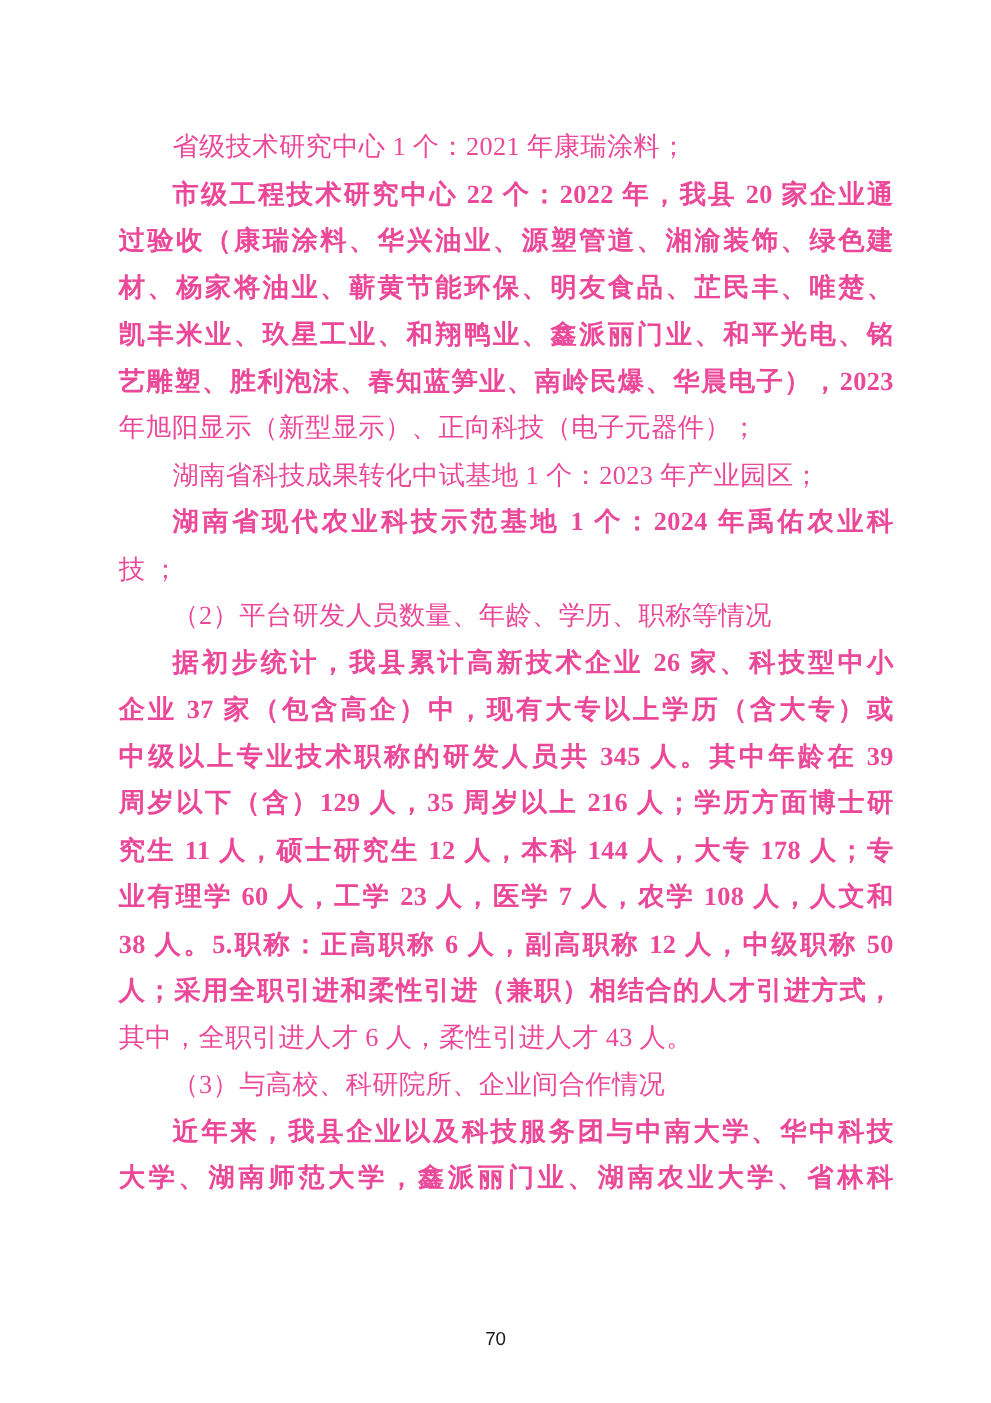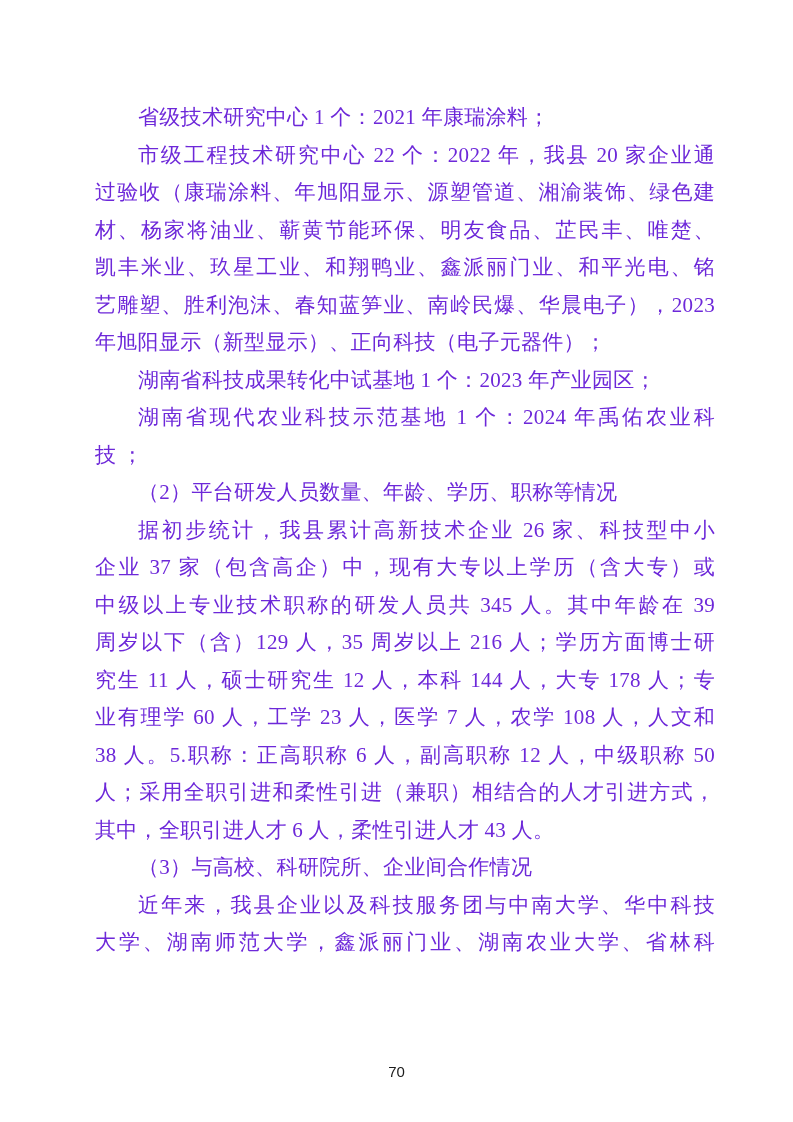--- a/index.html
+++ b/index.html
@@ -13,33 +13,34 @@
     height: 1122px;
     background: #ffffff;
     overflow: hidden;
     font-family: "Liberation Serif", serif;
   }
   .text-block {
     position: absolute;
     left: 95px;
     top: 99px;
     width: 620px;
-    color: #6d28d9;
+    color: #ec4899;
     font-size: 21px;
   }
   .line {
     height: 37.5px;
     line-height: 37.5px;
     letter-spacing: 0.3px;
     white-space: nowrap;
   }
   .line.justify {
     white-space: normal;
     text-align: justify;
     text-align-last: justify;
+    font-weight: bold;
   }
   .line.indent {
     text-indent: 43px;
   }
   .page-number {
     position: absolute;
     top: 1063px;
     left: 0;
     width: 100%;
     text-align: center;
@@ -48,21 +49,21 @@
     color: #1c1c1c;
   }
 </style>
 </head>
 <body>
 
 <div class="page">
   <div class="text-block">
       <div class="line indent">省级技术研究中心 1 个：2021 年康瑞涂料；</div>
       <div class="line indent justify">市级工程技术研究中心 22 个：2022 年，我县 20 家企业通</div>
-      <div class="line justify">过验收（康瑞涂料、年旭阳显示、源塑管道、湘渝装饰、绿色建</div>
+      <div class="line justify">过验收（康瑞涂料、华兴油业、源塑管道、湘渝装饰、绿色建</div>
       <div class="line justify">材、杨家将油业、蕲黄节能环保、明友食品、芷民丰、唯楚、</div>
       <div class="line justify">凯丰米业、玖星工业、和翔鸭业、鑫派丽门业、和平光电、铭</div>
       <div class="line justify">艺雕塑、胜利泡沫、春知蓝笋业、南岭民爆、华晨电子），2023</div>
       <div class="line">年旭阳显示（新型显示）、正向科技（电子元器件）；</div>
       <div class="line indent">湖南省科技成果转化中试基地 1 个：2023 年产业园区；</div>
       <div class="line indent justify">湖南省现代农业科技示范基地 1 个：2024 年禹佑农业科</div>
       <div class="line">技 ；</div>
       <div class="line indent">（2）平台研发人员数量、年龄、学历、职称等情况</div>
       <div class="line indent justify">据初步统计，我县累计高新技术企业 26 家、科技型中小</div>
       <div class="line justify">企业 37 家（包含高企）中，现有大专以上学历（含大专）或</div>

